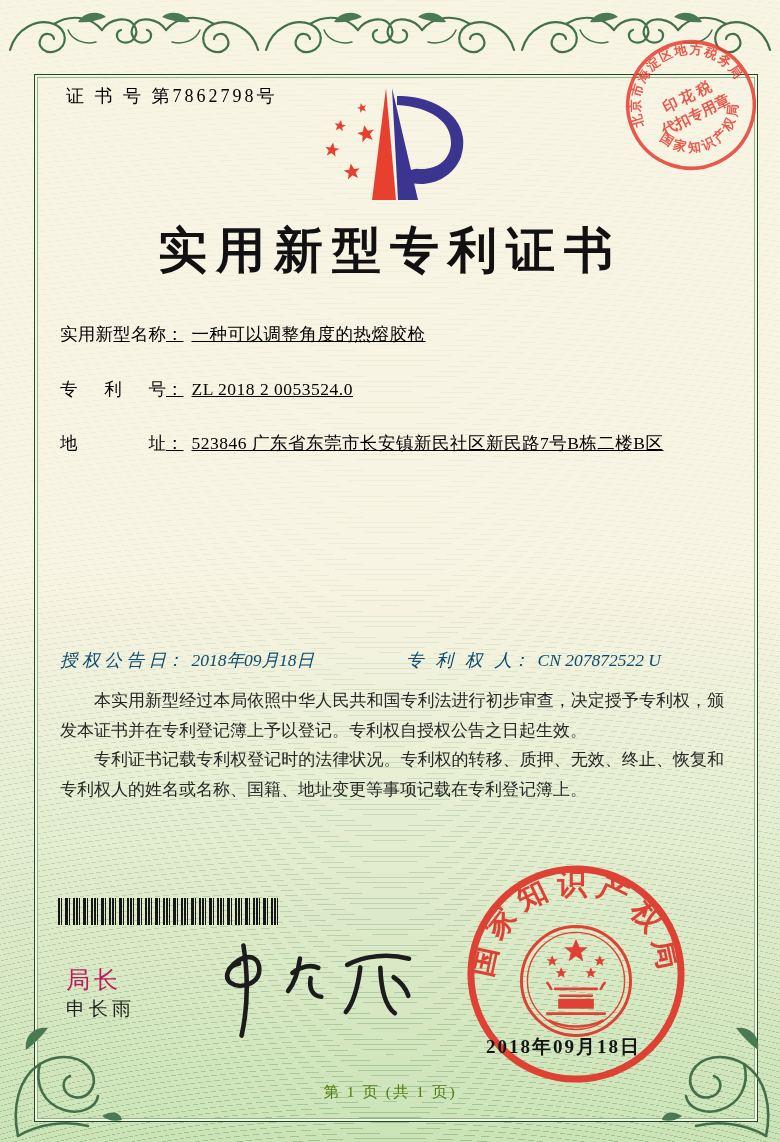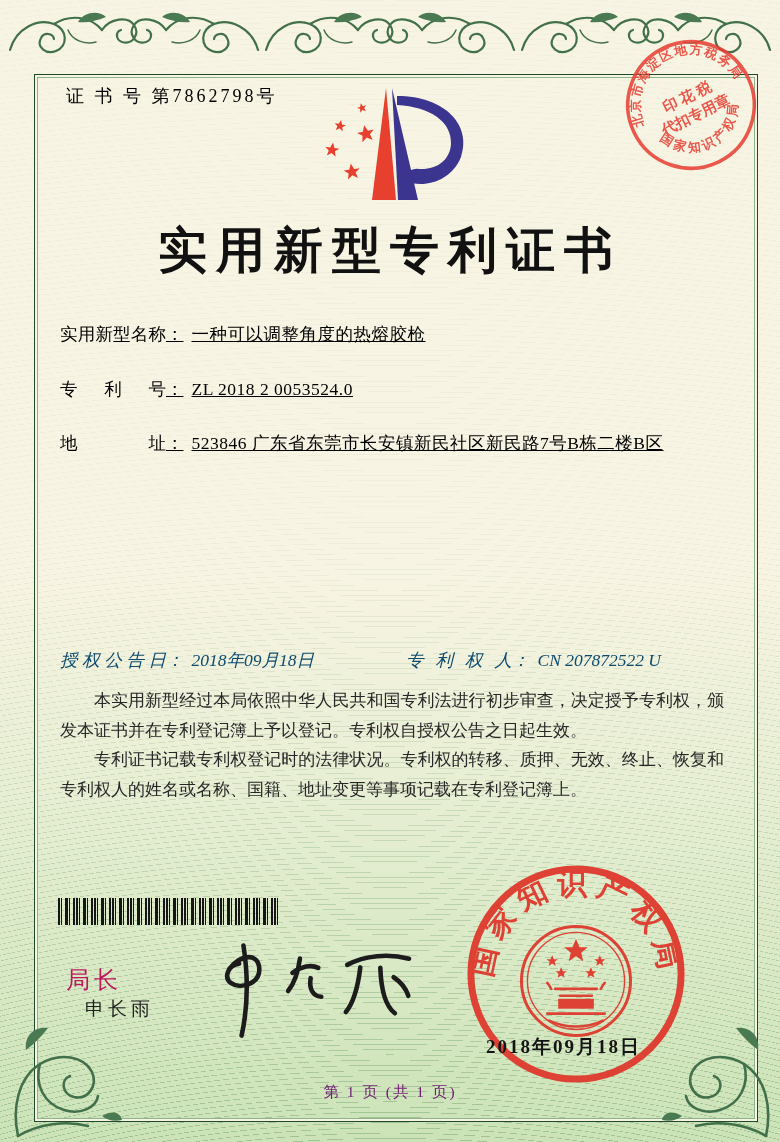--- a/index.html
+++ b/index.html
@@ -32,25 +32,25 @@
   .grant-row{position:absolute;left:60px;right:56px;top:648px;font-size:17.5px;color:#0c4a6e;font-style:italic;}
   .grant-right{position:absolute;left:346px;top:0;}
   .grant-row .lbl{display:inline-block;width:106px;text-align:justify;text-align-last:justify;}
   .grant-row .colon{padding-right:8px;}
   .paras{position:absolute;left:60px;right:56px;top:686px;font-size:17px;line-height:29.5px;
     text-align:justify;color:#262626;}
   .paras p{margin:0;text-indent:2em;}
   .barcode{position:absolute;left:58px;top:898px;width:223px;height:27px;
     background:repeating-linear-gradient(90deg,#151515 0 2px,transparent 2px 3px,#151515 3px 4px,transparent 4px 7px,#151515 7px 10px,transparent 10px 11px,#151515 11px 12px,transparent 12px 15px,#151515 15px 17px,transparent 17px 18px);}
   .director-title{position:absolute;left:66px;top:956px;font-size:24px;letter-spacing:4px;color:#be185d;margin-top:8px;}
-  .director-name{position:absolute;left:66px;top:996px;font-size:19px;letter-spacing:4px;color:#1e1e1e;margin-left:19px;}
+  .director-name{position:absolute;left:66px;top:996px;font-size:19px;letter-spacing:4px;color:#1e1e1e;}
   .signature{position:absolute;left:198px;top:936px;width:235px;height:105px;transform:rotate(-2deg);}
   .seal{position:absolute;left:462px;top:860px;width:228px;height:228px;}
   .seal-date{position:absolute;left:486px;top:1034px;font-size:19px;letter-spacing:2px;color:#141414;font-weight:600;}
-  .footer{position:absolute;left:0;right:0;top:1082px;text-align:center;font-size:15.5px;letter-spacing:2px;color:#701a75;}
+  .footer{position:absolute;left:0;right:0;top:1082px;text-align:center;font-size:15.5px;letter-spacing:2px;color:#4d7c0f;}
   .tax-stamp{position:absolute;left:612px;top:26px;width:158px;height:158px;transform:rotate(-26deg);opacity:0.92;}
   svg text{font-family:"Liberation Serif","DejaVu Serif",serif;}
 </style>
 </head>
 <body>
 
 <div class="tint"></div>
 <div class="waves"></div>
 
 <svg class="ornament-top" viewBox="0 0 768 56">

